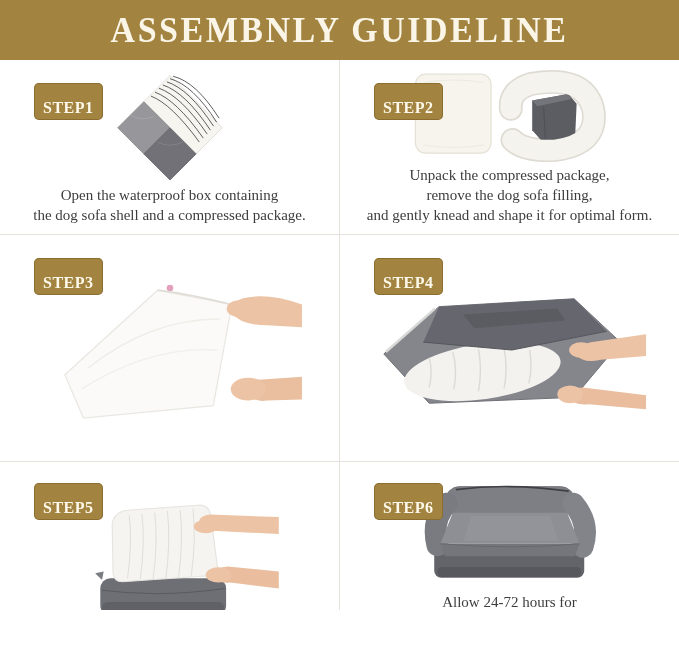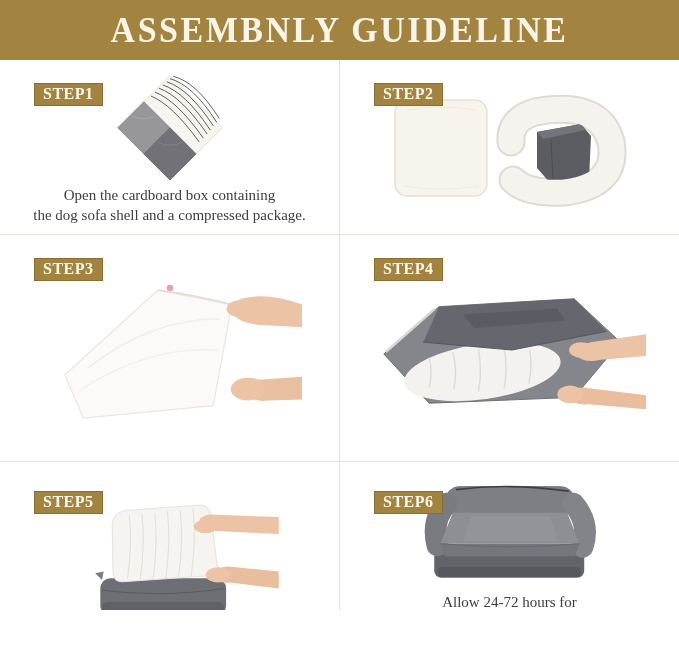--- a/index.html
+++ b/index.html
@@ -24,24 +24,24 @@
   .cell{
     position:relative;
     display:flex;flex-direction:column;align-items:center;justify-content:flex-end;
   }
   .col-left{border-right:1px solid #e5e2dc;}
   .row-top{border-bottom:1px solid #e5e2dc;}
   .step-badge{
     position:absolute;top:23px;left:34px;
     background:#a28440;color:#fdf8ea;
     font-size:16px;font-weight:bold;letter-spacing:0.5px;
-    padding:2px 9px 3px 9px;border-radius:0;
+    padding:16px 9px 3px 9px;border-radius:5px;
     box-shadow:inset 0 0 0 1px rgba(110,82,28,0.45);
   }
-  .row-3 .step-badge{top:29px;}
+  .row-3 .step-badge{top:21px;}
   .illus{
     flex:1 1 auto;width:100%;
     display:flex;align-items:center;justify-content:center;
     padding-top:6px;min-height:0;
   }
   .illus svg{max-height:100%;}
   .caption{
     flex:0 0 auto;
     text-align:center;white-space:pre-line;
     color:#3d3d3d;font-size:15px;line-height:1.34;
@@ -74,38 +74,41 @@
             <path d="M 106,20 Q 134,29 165,76"></path>
             <path d="M 110,16 Q 139,24 169,71"></path>
             <path d="M 114,13 Q 143,20 172,66"></path>
           </g>
           <polygon points="77,45 110,78 77,111 44,78" fill="#96969b" stroke="#86868b" stroke-width="1"></polygon>
           <polygon points="110,78 143,111 110,144 77,111" fill="#717177" stroke="#626267" stroke-width="1"></polygon>
           <path d="M 60,62 Q 74,70 90,64" fill="none" stroke="#a8a8ad" stroke-width="1"></path>
           <path d="M 94,96 Q 110,104 126,96" fill="none" stroke="#85858b" stroke-width="1"></path>
         </svg>
       </div>
-      <div class="caption">Open the cardboard box containing
+      <div class="caption">Open the waterproof box containing
 the dog sofa shell and a compressed package.</div>
     </div>
 
     <div class="cell row-top row-1">
       <span class="step-badge">STEP2</span>
       <div class="illus">
         <svg width="250" height="120" viewBox="0 0 250 120">
           <rect x="10" y="10" width="92" height="96" rx="12" fill="#f6f4ec" stroke="#e4e1d5" stroke-width="1.5"></rect>
           <path d="M 22,20 Q 56,14 92,20" fill="none" stroke="#eceadf" stroke-width="1.2"></path>
           <path d="M 20,96 Q 56,102 94,96" fill="none" stroke="#eceadf" stroke-width="1.2"></path>
           <path d="M 126,52 Q 124,30 150,22 Q 215,10 226,52 Q 234,95 180,102 Q 142,104 128,90" fill="none" stroke="#dedbd3" stroke-width="29" stroke-linecap="round"></path>
           <polygon points="152,42 196,34 206,46 204,90 166,94 152,78" fill="#5c5c63"></polygon>
           <polygon points="152,42 196,34 200,40 158,49" fill="#74747b"></polygon>
           <path d="M 166,50 L 168,90" stroke="#4c4c53" stroke-width="1" fill="none"></path>
           <path d="M 126,52 Q 124,30 150,22 Q 215,10 226,52 Q 234,95 180,102 Q 142,104 128,90" fill="none" stroke="#f5f3ee" stroke-width="25" stroke-linecap="round"></path>
         </svg>
       </div>
+      <div class="caption">Unpack the compressed package,
+remove the dog sofa filling,
+and gently knead and shape it for optimal form.</div>
     </div>
 
     <div class="cell col-left row-top row-2">
       <span class="step-badge">STEP3</span>
       <div class="illus">
         <svg width="268" height="158" viewBox="0 0 260 150">
           <circle cx="130" cy="14" r="3.2" fill="#e3a0bd"></circle>
           <polygon points="28,98 118,16 190,30 172,128 46,140" fill="#fbfaf8" stroke="#e9e7e2" stroke-width="1.2"></polygon>
           <path d="M 50,92 Q 110,44 178,44" fill="none" stroke="#efede8" stroke-width="1.4"></path>
           <path d="M 44,112 Q 110,70 176,74" fill="none" stroke="#f1efeb" stroke-width="1.4"></path>

